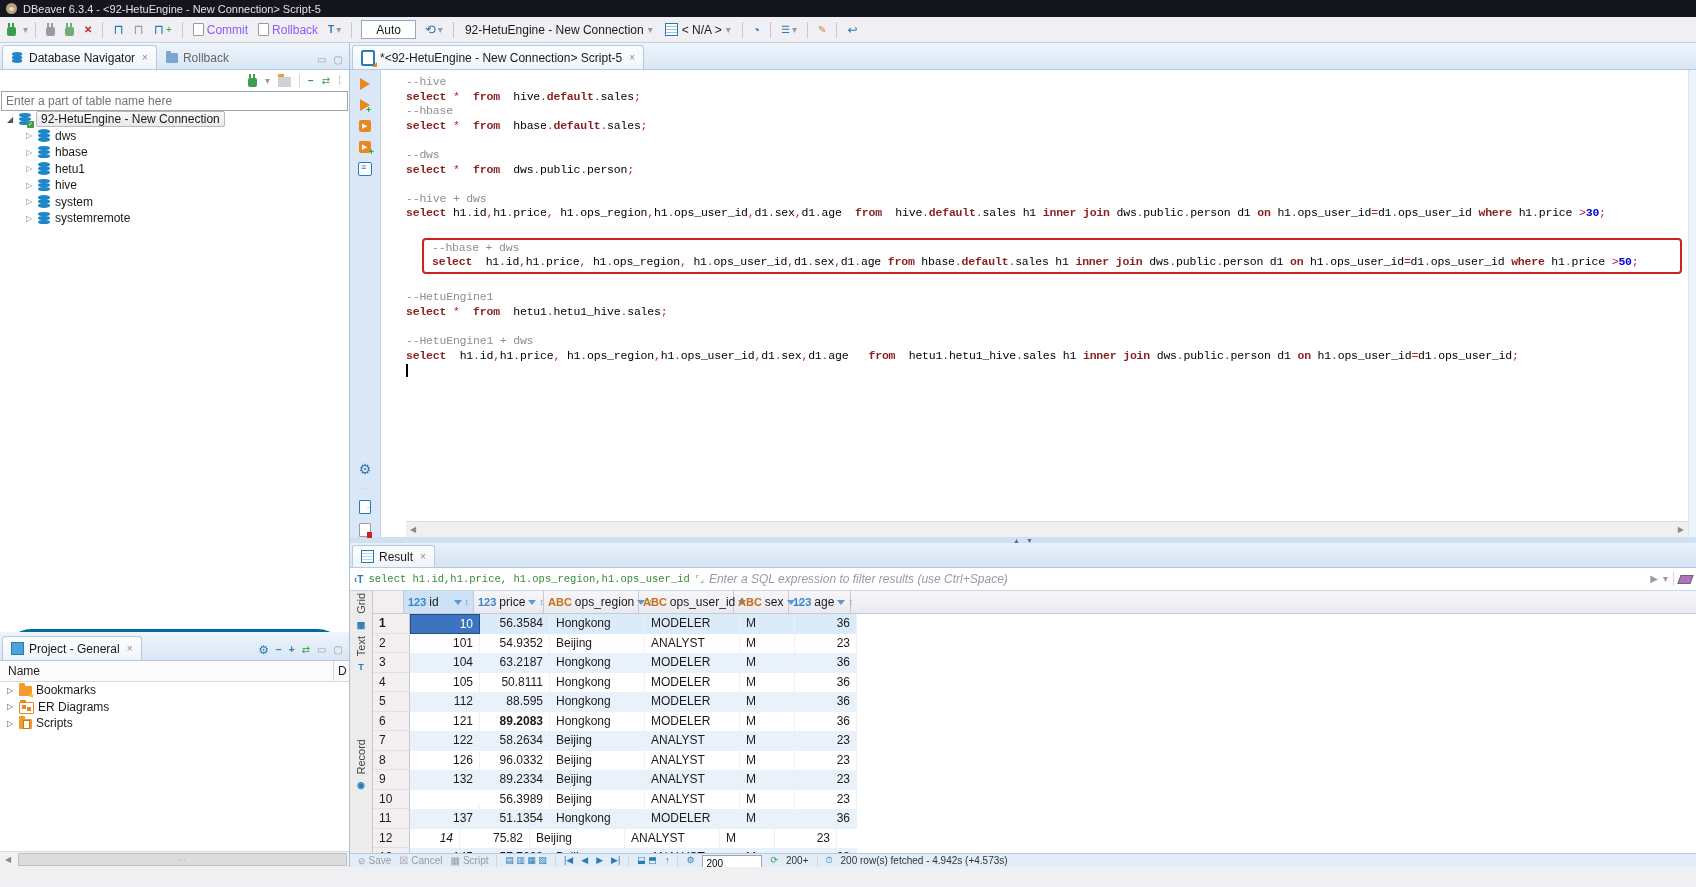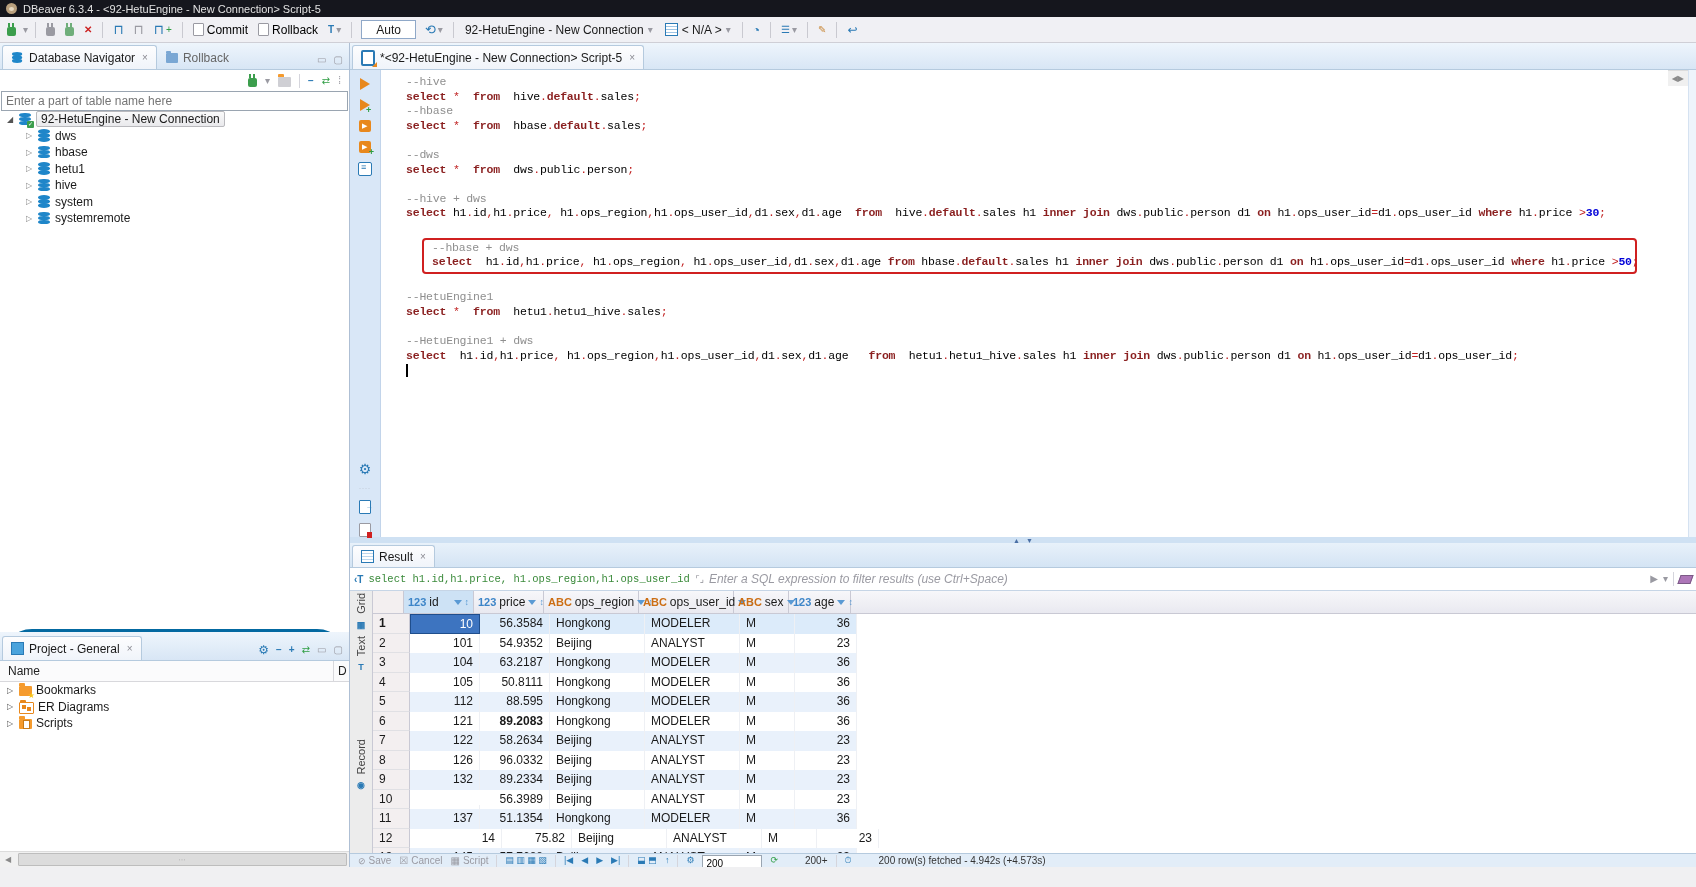--- a/index.html
+++ b/index.html
@@ -20,21 +20,21 @@
   .g.dim{color:#9a9aa2;} .g.blue{color:#2a7ab5;} .g.green{color:#2f9e44;} .g.red{color:#cc2222;}
   .plug{width:9px;height:9px;border-radius:2px;position:relative;flex:none;margin-top:3px;}
   .plug::before{content:"";position:absolute;top:-4px;left:1px;width:2px;height:4px;background:inherit;box-shadow:4px 0 0 0;}
   .plug.green{background:#3c9e4d;color:#3c9e4d;} .plug.gray{background:#9a9aa2;color:#9a9aa2;}
   .plug.refresh{background:#6fae7a;color:#6fae7a;} 
   .combo{background:#fff;border:1px solid #8fa8c8;height:17px;display:inline-flex;align-items:center;
          padding:0 14px;margin:0 2px;}
   .flatcombo{display:inline-flex;align-items:center;gap:4px;padding:1px 4px;}
   .tableicon{width:11px;height:11px;border:1px solid #2a7ab5;background:
      repeating-linear-gradient(0deg,#fff 0 2px,#9ec4e4 2px 3px);flex:none;}
-  .graybtn{color:#000000;display:inline-flex;align-items:center;gap:3px;}
+  .graybtn{color:#8b5cf6;display:inline-flex;align-items:center;gap:3px;}
   .docicon{width:9px;height:11px;background:#fff;border:1px solid #9a9aa2;border-radius:1px;flex:none;}
   
   .content{display:flex;height:824px;}
   .left{width:349px;flex:none;display:flex;flex-direction:column;border-right:1px solid #aebfd4;background:#fff;}
   .right{flex:1;display:flex;flex-direction:column;min-width:0;background:#fff;}
   
   .tstrip{height:26px;background:linear-gradient(#eef5fc,#d8e6f5);border-bottom:1px solid #b5cade;
           display:flex;align-items:flex-end;padding:0 2px;flex:none;}
   .tab{display:inline-flex;align-items:center;gap:5px;height:23px;padding:0 8px;border:1px solid #b5cade;
        border-bottom:none;border-radius:3px 3px 0 0;background:linear-gradient(#fdfdfe,#f0f4fa);font-size:12px;}
@@ -86,21 +86,21 @@
   .scripticon{width:12px;height:12px;background:#e8881d;border-radius:2px;position:relative;}
   .scripticon::after{content:"▶";color:#fff;font-size:7px;position:absolute;left:3px;top:2px;}
   .scripticon.plus::before{content:"+";position:absolute;right:-3px;bottom:-4px;color:#2f9e44;font-size:9px;font-weight:bold;}
   .scripticon.blue{background:#fff;border:1.5px solid #2a7ab5;}
   .scripticon.blue::after{content:"≡";color:#2a7ab5;left:2px;top:-1px;font-size:9px;}
   .lb-spacer{flex:1;}
   .docexp{width:10px;height:12px;background:#fff;border:1px solid #2a7ab5;border-radius:1px;position:relative;}
   .docexp::after{content:"→";position:absolute;color:#2a7ab5;font-size:7px;right:-3px;top:2px;}
   .docred{width:10px;height:12px;background:#fff;border:1px solid #9a9aa2;border-radius:1px;position:relative;}
   .docred::after{content:"";position:absolute;right:-2px;bottom:-2px;width:5px;height:6px;background:#d02020;}
-  .code-wrap{flex:1;display:flex;flex-direction:row;min-width:0;background:#fff;}
+  .code-wrap{flex:1;display:flex;flex-direction:column;min-width:0;background:#fff;}
   .code{flex:1;overflow:hidden;padding:5px 0 0 25px;font-family:"Liberation Mono","DejaVu Sans Mono",monospace;
         font-size:11.5px;letter-spacing:-0.2px;line-height:14.6px;white-space:pre;}
   .code-line{height:14.6px;}
   .cm{color:#8f8f8f;} .k{color:#8a1f1f;font-weight:bold;} .d{color:#c02020;}
   .n{color:#0000d8;font-weight:bold;} .p{color:#000;}
   .red-box{border:2px solid #d02020;border-radius:4px;margin:2px 6px 2px 16px;padding:1px 0 2px 8px;}
   .caret{display:inline-block;width:2px;height:13px;background:#000;vertical-align:middle;}
   .ed-hscroll{height:15px;background:#f0f0f0;border-top:1px solid #dcdcdc;display:flex;align-items:center;
               margin-left:25px;color:#8a8a8a;font-size:8px;padding:0 4px;justify-content:space-between;}
   .overview{width:7px;background:#eef4fb;border-left:1px solid #d5e2f1;flex:none;}
@@ -145,21 +145,21 @@
   .grow.stripe .cell{background:#e9f1fb;}
   .grow.cur .cell{background:#dcebfa;}
   .grow.cur .rn{font-weight:bold;}
   .cell.selcell{background:#3d74c0 !important;color:#fff;border:1px solid #1f4e8c;}
   
   .statusbar{height:12px;background:#e2edf8;border-top:1px solid #b5cade;display:flex;align-items:flex-start;
              gap:8px;padding:1px 4px 0 8px;overflow:hidden;font-size:10px;flex:none;white-space:nowrap;}
   .sb-gray{color:#9a9aa2;display:inline-flex;gap:3px;align-items:center;}
   .sb-blue{color:#2a7ab5;font-size:9px;}
   .sb-input{width:52px;height:14px;background:#fff;border:1px solid #9aa5b1;font-size:10px;padding:0 3px;}
-  .sb-text{color:#333;margin-left:19px;}
+  .sb-text{color:#333;}
 </style>
 </head>
 <body>
 
 <div class="window">
 
   <div class="titlebar">
     <span class="logo"></span>
     <span>DBeaver 6.3.4 - &lt;92-HetuEngine - New Connection&gt; Script-5</span>
   </div>
@@ -552,21 +552,21 @@
                 <span class="rn">11</span>
                 <span class="cell r" style="width: 70px; box-sizing: border-box;">137</span>
                 <span class="cell r" style="width: 70px; box-sizing: border-box;">51.1354</span>
                 <span class="cell" style="width: 95px; box-sizing: border-box;">Hongkong</span>
                 <span class="cell" style="width: 95px; box-sizing: border-box;">MODELER</span>
                 <span class="cell" style="width: 55px; box-sizing: border-box;">M</span>
                 <span class="cell r" style="width: 62px; box-sizing: border-box;">36</span>
               </div>
               <div class="grow">
                 <span class="rn">12</span>
-                <span class="cell r" style="width: 92px; box-sizing: border-box;">14</span>
+                <span class="cell r" style="width: 50px; box-sizing: border-box; font-style: italic;">14</span>
                 <span class="cell r" style="width: 70px; box-sizing: border-box;">75.82</span>
                 <span class="cell" style="width: 95px; box-sizing: border-box;">Beijing</span>
                 <span class="cell" style="width: 95px; box-sizing: border-box;">ANALYST</span>
                 <span class="cell" style="width: 55px; box-sizing: border-box;">M</span>
                 <span class="cell r" style="width: 62px; box-sizing: border-box;">23</span>
               </div>
               <div class="grow stripe">
                 <span class="rn">13</span>
                 <span class="cell r" style="width: 70px; box-sizing: border-box;">145</span>
                 <span class="cell r" style="width: 70px; box-sizing: border-box;">57.7688</span>

